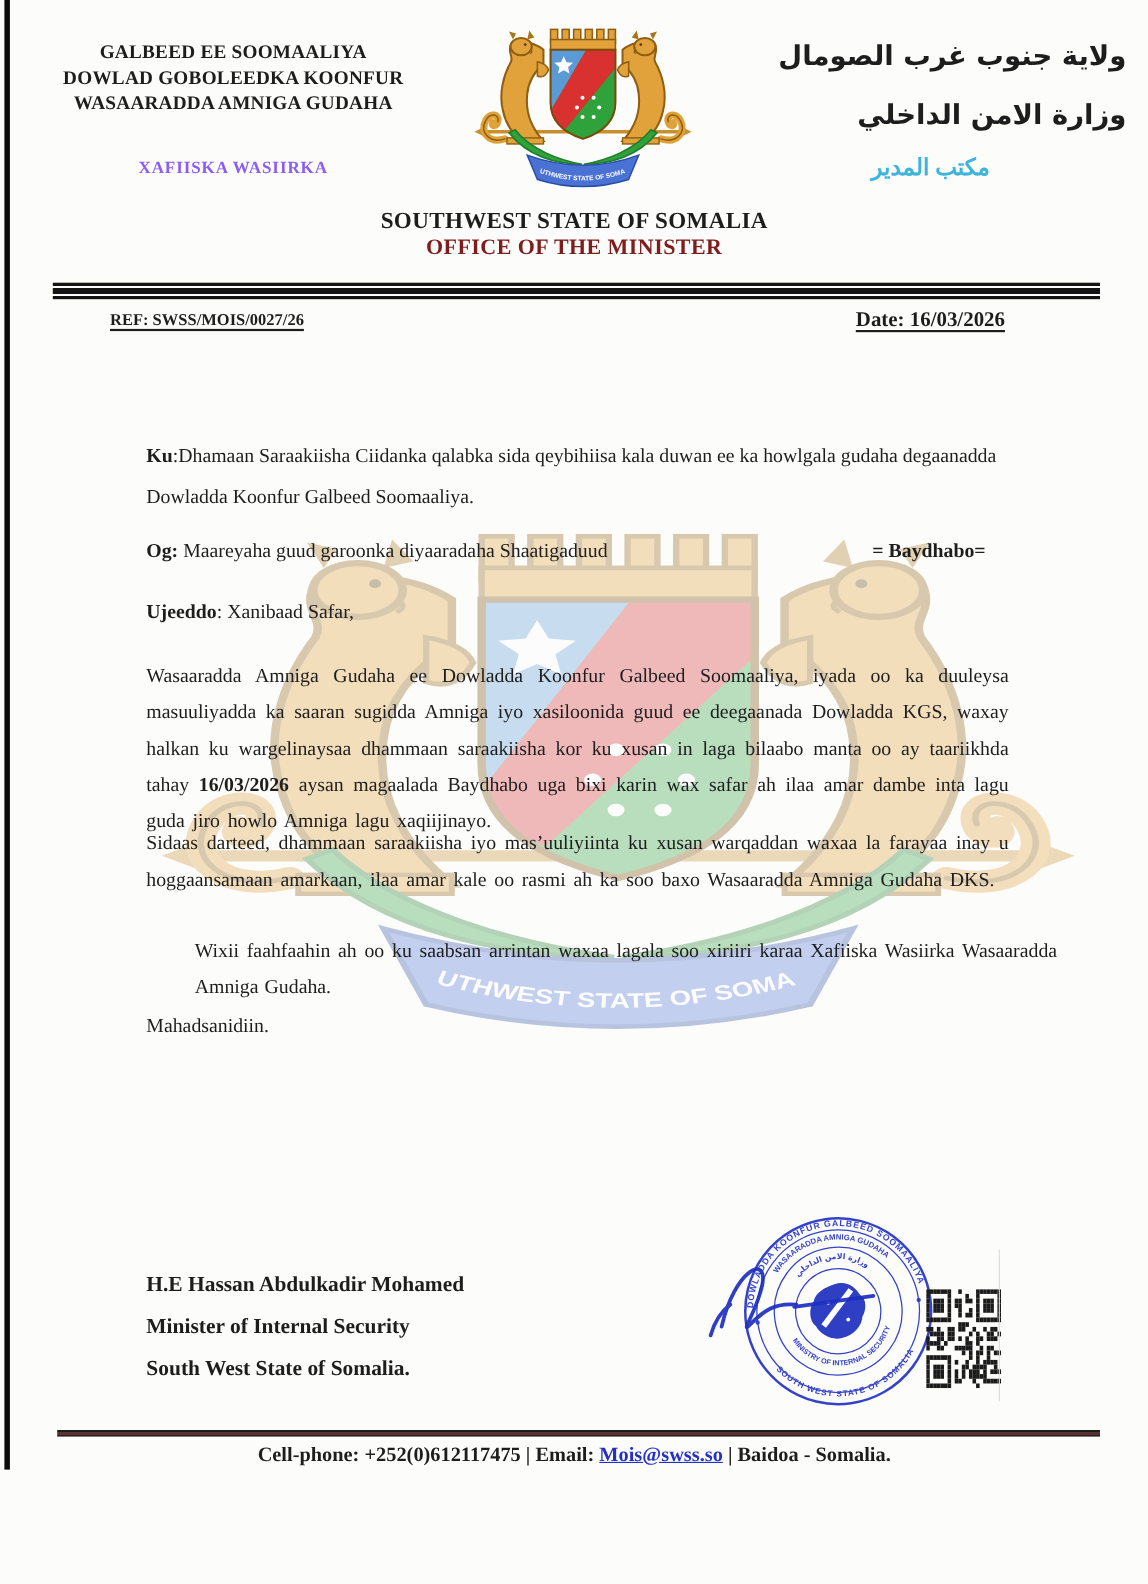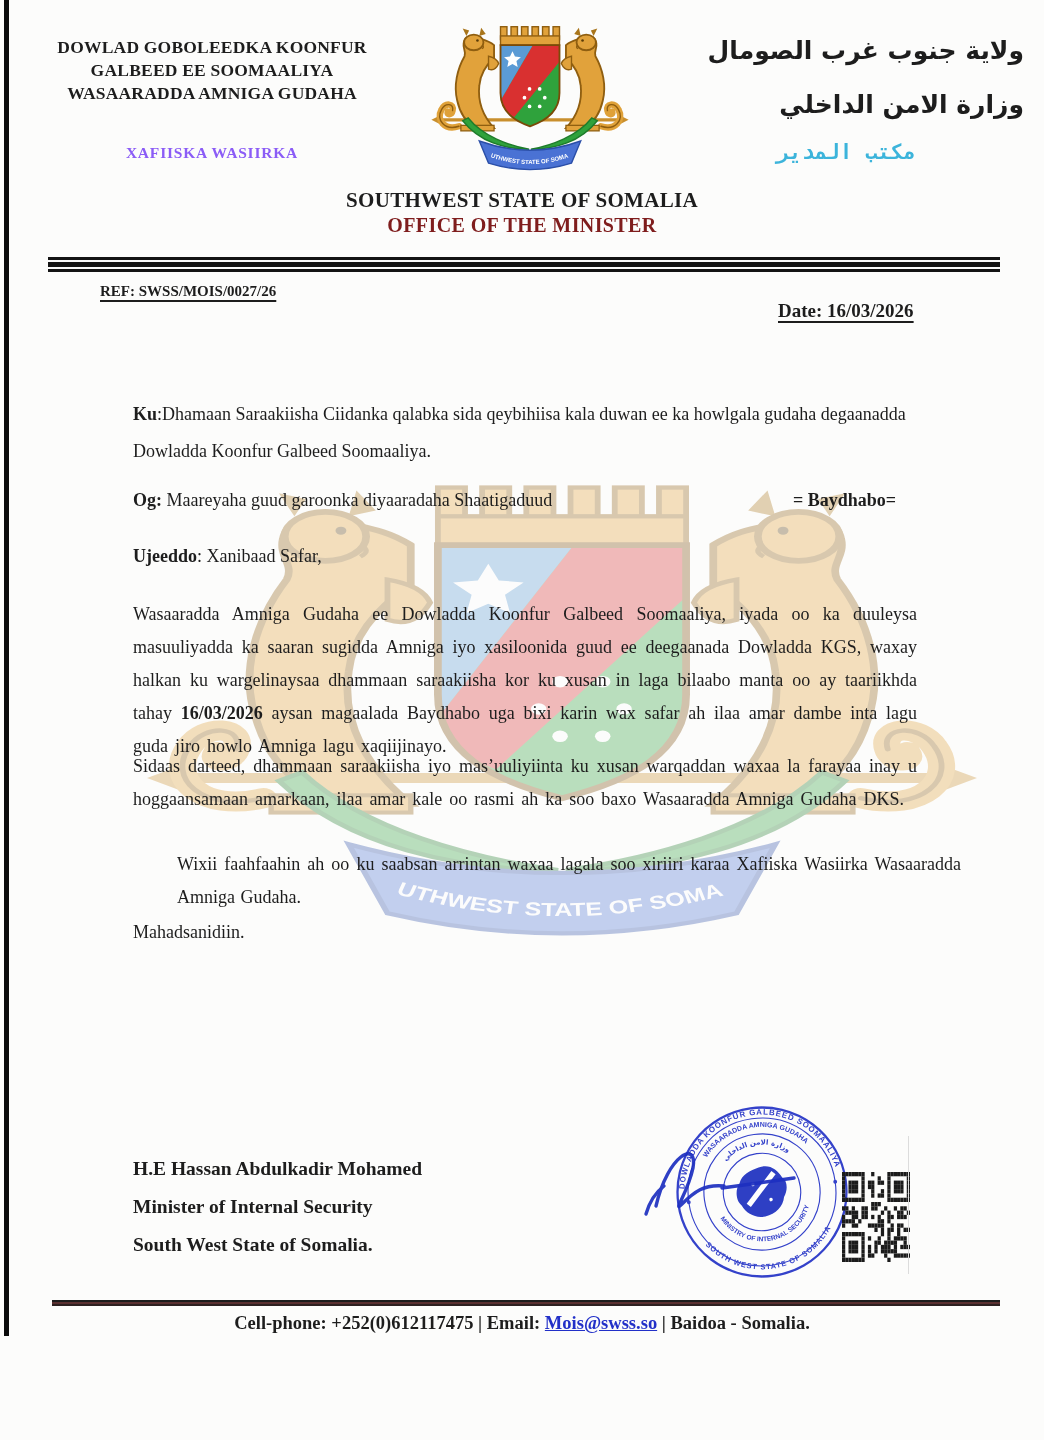--- a/index.html
+++ b/index.html
@@ -13,35 +13,35 @@
   .edge-line{left:4px;top:0;width:5px;height:1336px;background:#0b0b0b;}
   .scan-line{left:908px;top:1136px;width:1px;height:138px;background:#dcdcdc;}
   
   .org-block{left:44px;top:36px;width:336px;text-align:center;
     font-weight:bold;font-size:17.5px;line-height:23px;letter-spacing:.2px;}
   .office-so{left:44px;top:144px;width:336px;text-align:center;
     font-weight:bold;font-size:15.5px;letter-spacing:.8px;color:#8b5cf6;}
   .arabic-block{left:668px;top:24px;width:356px;text-align:right;
     font-family:"DejaVu Sans",sans-serif;font-weight:bold;font-size:25px;line-height:54px;}
   .office-ar{left:668px;top:140px;width:356px;text-align:center;
-    font-family:Liberation Mono, monospace;font-weight:bold;font-size:21px;color:#3CB4DB;}
+    font-family:Liberation Serif, serif;font-weight:bold;font-size:21px;color:#3CB4DB;}
   .emblem{left:424px;top:8px;}
   .title-block{left:0;top:188px;width:1044px;text-align:center;font-weight:bold;}
   .title-l1{font-size:21px;line-height:25px;letter-spacing:.3px;}
   .title-l2{font-size:21px;line-height:25px;letter-spacing:.3px;}
   .title-l3{font-size:20px;line-height:24px;color:#7f1d1d;letter-spacing:.4px;}
   .divider{left:48px;top:257px;width:952px;height:15px;
     background:linear-gradient(to bottom,
       #141414 0px,#141414 3px,#fbfbfb 3px,#fbfbfb 5px,
       #141414 5px,#141414 10px,#fbfbfb 10px,#fbfbfb 12px,
       #141414 12px,#141414 15px);}
   .ref{left:100px;top:283px;font-weight:bold;font-size:15px;
     text-decoration:underline;text-decoration-thickness:2px;text-underline-offset:4px;}
   .date{left:778px;top:280px;font-weight:bold;font-size:19px;
-    text-decoration:underline;text-decoration-thickness:2px;text-underline-offset:4px;margin-top:20px;}
+    text-decoration:underline;text-decoration-thickness:2px;text-underline-offset:4px;}
   
   .watermark{left:116px;top:430px;opacity:.32;pointer-events:none;}
   
   .bodytext{left:133px;width:784px;font-size:18px;}
   .ku{top:396px;line-height:37px;}
   .og{top:490px;}
   .og-tag{left:793px;top:490px;font-weight:bold;font-size:18px;}
   .subject{top:546px;}
   .p1{top:598px;line-height:33px;text-align:justify;text-align-last:left;word-spacing:2.5px;}
   .p2{top:750px;line-height:33px;text-align:justify;text-align-last:left;word-spacing:2.5px;}
@@ -119,22 +119,22 @@
       </text>
     </g>
   </defs>
 </svg>
 
 <div class="page">
 
   <div class="abs edge-line"></div>
 
   <div class="abs org-block">
+    <div>GALBEED EE SOOMAALIYA</div>
     <div>DOWLAD GOBOLEEDKA KOONFUR</div>
-    <div>GALBEED EE SOOMAALIYA</div>
     <div>WASAARADDA AMNIGA GUDAHA</div>
   </div>
   <div class="abs office-so">XAFIISKA WASIIRKA</div>
 
   <svg class="abs emblem" width="212" height="172" viewBox="0 0 230 186">
     <use href="#coat"></use>
   </svg>
 
   <div class="abs arabic-block" dir="rtl">
     <div>ولاية جنوب غرب الصومال</div>

